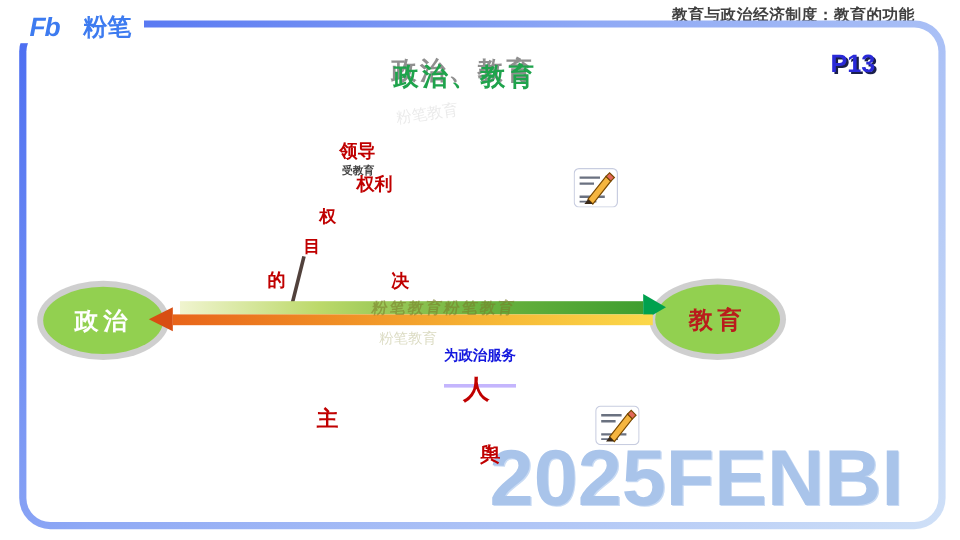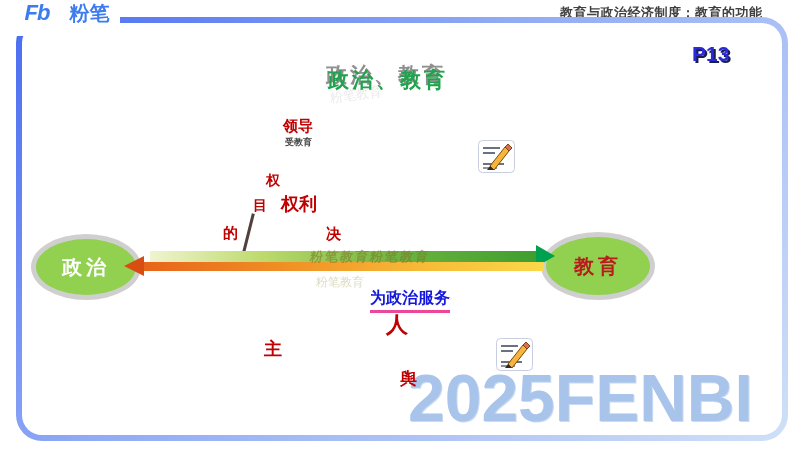--- a/index.html
+++ b/index.html
@@ -12,27 +12,27 @@
   .frame{
     left:16px;top:17px;width:772px;height:424px;border-radius:26px;
     background:linear-gradient(135deg,#4a6cf1 0%,#8fa9f5 40%,#cfe0f7 100%);
     z-index:2;
   }
   .frame-inner{position:absolute;left:6px;top:6px;right:6px;bottom:6px;background:#ffffff;border-radius:20px;}
   
   .header-caption{left:560px;top:4px;font-size:13px;font-weight:bold;color:#404040;
     letter-spacing:.5px;white-space:nowrap;z-index:1;}
   .logo-patch{left:14px;top:0;width:106px;height:36px;background:#ffffff;z-index:3;
-    display:flex;align-items:flex-start;justify-content:center;gap:20px;}
+    display:flex;align-items:flex-end;justify-content:center;gap:20px;}
   .logo-mark{font-weight:800;font-size:22px;color:#3d7bf0;font-style:italic;letter-spacing:-1px;}
   .logo-brand{font-weight:800;font-size:20px;color:#3d7bf0;}
   .page-num{left:692px;top:42px;font-size:21px;font-weight:800;color:#2a2ad8;
     text-shadow:2px 2px 0 #1a1f4a;z-index:3;}
   .section-title{left:328px;top:50px;font-size:21px;font-weight:800;color:#1fa34c;
-    letter-spacing:3px;text-shadow:-2px -5px 0 #8f8f8f;z-index:3;white-space:nowrap;margin-top:16px;}
+    letter-spacing:3px;text-shadow:-2px -5px 0 #8f8f8f;z-index:3;white-space:nowrap;}
   
   .hw{color:#c00000;font-weight:bold;z-index:3;white-space:nowrap;}
   .hw-dark{color:#444444;font-weight:bold;z-index:3;white-space:nowrap;}
   .slash-stroke{left:247px;top:213px;width:3px;height:40px;background:#33201a;
     transform:rotate(14deg);opacity:.85;z-index:3;}
   
   .node{border-radius:50%;background:#92d050;display:flex;align-items:center;justify-content:center;
     box-shadow:0 0 0 5px rgba(130,130,130,.38);z-index:3;}
   .node-left{left:36px;top:239px;width:100px;height:56px;}
   .node-right{left:546px;top:237px;width:104px;height:58px;}
@@ -44,21 +44,21 @@
     background:linear-gradient(90deg,#f0f4cf 0%,#bcd96a 30%,#6cb33f 65%,#3f9e2f 100%);}
   .arrow-green-head{left:536px;top:245px;width:0;height:0;z-index:3;
     border-top:11px solid transparent;border-bottom:11px solid transparent;border-left:19px solid #00a14e;}
   .arrow-orange-body{left:144px;top:262px;width:400px;height:9px;z-index:3;
     background:linear-gradient(90deg,#e8641a 0%,#f08f25 35%,#f7bb37 70%,#fbd84a 100%);}
   .arrow-orange-head{left:124px;top:256px;width:0;height:0;z-index:3;
     border-top:10px solid transparent;border-bottom:10px solid transparent;border-right:20px solid #d84e12;}
   
   .blue-note{color:#1418de;font-weight:800;z-index:3;white-space:nowrap;}
   .note-top{left:520px;top:147px;font-size:19px;}
-  .note-mid{left:370px;top:288px;font-size:16px;border-bottom:3px solid #ec4899;padding-bottom:1px;}
+  .note-mid{left:370px;top:288px;font-size:12px;border-bottom:3px solid #c4b5fd;padding-bottom:15px;}
   .note-bottom{left:534px;top:344px;font-size:17px;}
   .pencil-box{z-index:3;}
   
   .wm-arrow{left:310px;top:248px;font-size:13px;font-weight:bold;color:#7a7a28;opacity:.55;
     letter-spacing:2px;transform:skewX(-8deg);z-index:4;white-space:nowrap;}
   .wm-under{left:316px;top:274px;font-size:12px;color:#8a8a3a;opacity:.3;z-index:3;white-space:nowrap;}
   .wm-top{left:330px;top:86px;font-size:13px;color:#999999;opacity:.2;transform:rotate(-8deg);z-index:3;}
   .wm-big{left:408px;top:348px;font-size:66px;font-weight:800;color:#a9c4ea;z-index:2;
     white-space:nowrap;text-shadow:1px 1px 0 #c9dbf4;margin-top:12px;}
   
@@ -86,21 +86,21 @@
   </div>
 
   <div class="abs page-num">P13</div>
 
   <div class="abs section-title">政治、教育</div>
 
   <div class="abs wm-top">粉笔教育</div>
 
   <div class="abs hw" style="left:283px;top:117px;font-size:15px;">领导</div>
   <div class="abs hw-dark" style="left:285px;top:136px;font-size:9px;">受教育</div>
-  <div class="abs hw" style="left:281px;top:144px;font-size:18px;margin-top:48px;">权利</div>
+  <div class="abs hw" style="left:297px;top:144px;font-size:15px;">权利</div>
   <div class="abs hw" style="left:266px;top:172px;font-size:14px;">权</div>
   <div class="abs hw" style="left:253px;top:197px;font-size:14px;">目</div>
   <div class="abs hw" style="left:223px;top:224px;font-size:15px;">的</div>
   <div class="abs hw" style="left:326px;top:225px;font-size:15px;">决</div>
   <div class="abs slash-stroke"></div>
 
   <div class="abs pencil-box" style="left:478px;top:140px;">
     <svg width="37" height="33" viewBox="0 0 37 33">
       <rect x="0.5" y="0.5" width="36" height="32" rx="4" fill="#ffffff" stroke="#c8cde0"></rect>
       <line x1="5" y1="8" x2="22" y2="8" stroke="#6a7180" stroke-width="2"></line>

